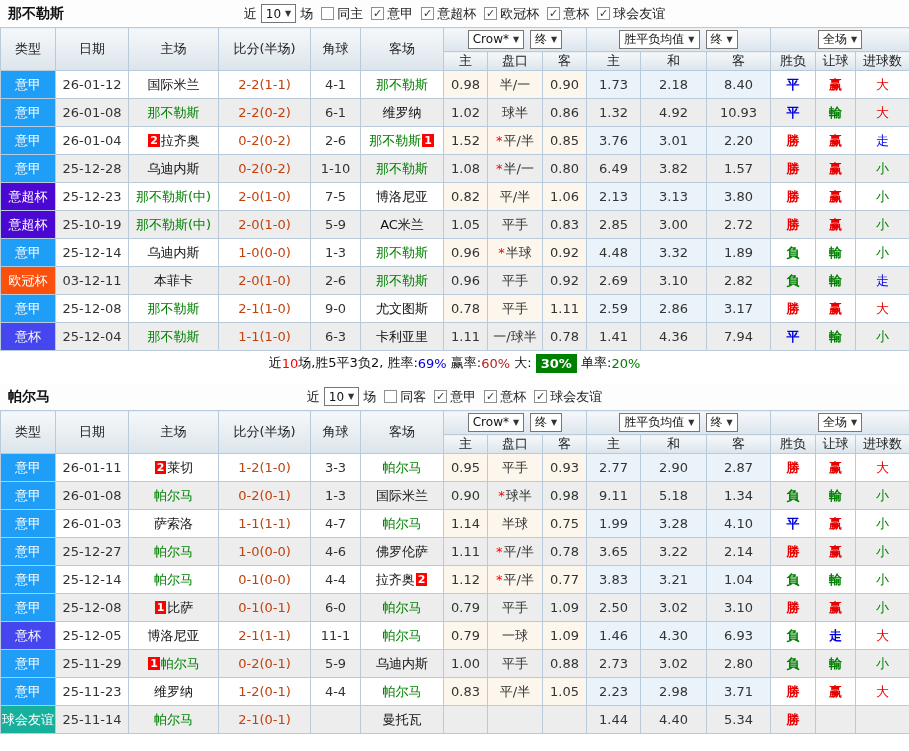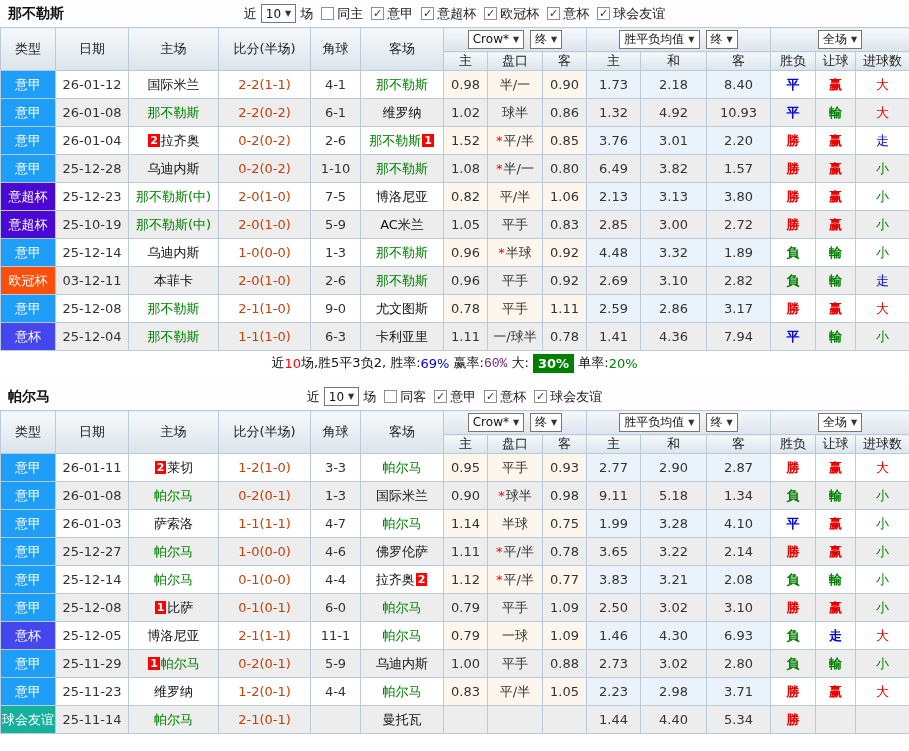--- a/index.html
+++ b/index.html
@@ -304,21 +304,21 @@
             <td style="color: rgb(0, 128, 0);">小</td>
           </tr>
         </tbody>
     </table>
     <div class="summary">
         <span class="sum-seg" style="color: rgb(17, 17, 17);">近</span>
         <span class="sum-seg" style="color: rgb(254, 0, 0);">10</span>
         <span class="sum-seg" style="color: rgb(17, 17, 17);">场,胜5平3负2, 胜率:</span>
         <span class="sum-seg" style="color: rgb(0, 0, 221);">69%</span>
         <span class="sum-seg" style="color: rgb(17, 17, 17);"> 赢率:</span>
-        <span class="sum-seg" style="color: #701a75; font-family: Liberation Mono, monospace;">60%</span>
+        <span class="sum-seg" style="color: #b91c1c;">60%</span>
         <span class="sum-seg" style="color: rgb(17, 17, 17);"> 大: </span>
         <span class="sum-seg" style="color: rgb(255, 255, 255); background: rgb(0, 128, 0); padding: 2px 5px; font-weight: bold;">30%</span>
         <span class="sum-seg" style="color: rgb(17, 17, 17);"> 单率:</span>
         <span class="sum-seg" style="color: rgb(0, 128, 0);">20%</span>
       </div>
   </section>
 
   <div class="gap"></div>
 
   <section>
@@ -478,21 +478,21 @@
             <td class="c-date">25-12-14</td>
             <td class="c-team"><span class="team-green">帕尔马</span></td>
             <td class="c-score"><span class="score-ft">0-1</span><span class="score-ht">(0-0)</span></td>
             <td class="c-corner">4-4</td>
             <td class="c-team"><span class="team-n">拉齐奥</span><span class="badge">2</span></td>
             <td class="a">1.12</td>
             <td class="a"><span class="star">*</span>平/半</td>
             <td class="a">0.77</td>
             <td class="e">3.83</td>
             <td class="e">3.21</td>
-            <td class="e">2.08</td>
+            <td class="e">1.04</td>
             <td class="bold" style="color: rgb(0, 128, 0);">負</td>
             <td class="bold" style="color: rgb(0, 128, 0);">輸</td>
             <td style="color: rgb(0, 128, 0);">小</td>
           </tr>
           <tr class="alt">
             <td class="c-league" style="background: rgb(31, 158, 247);">意甲</td>
             <td class="c-date">25-12-08</td>
             <td class="c-team"><span class="badge">1</span><span class="team-n">比萨</span></td>
             <td class="c-score"><span class="score-ft">0-1</span><span class="score-ht">(0-1)</span></td>
             <td class="c-corner">6-0</td>

